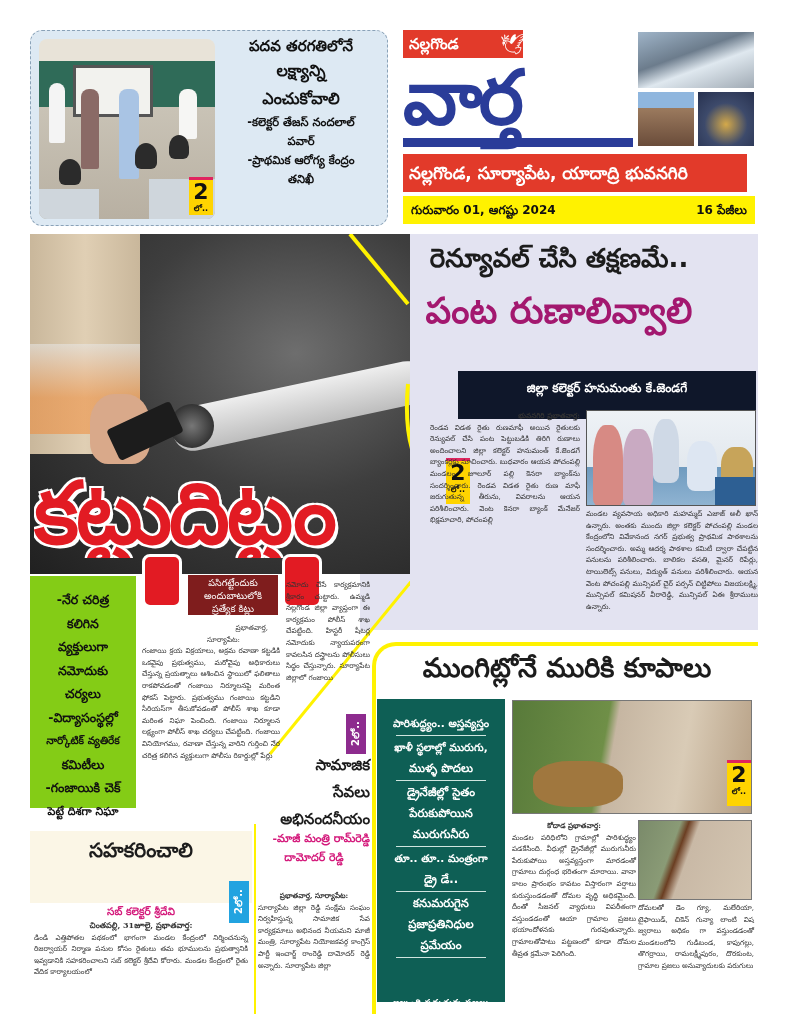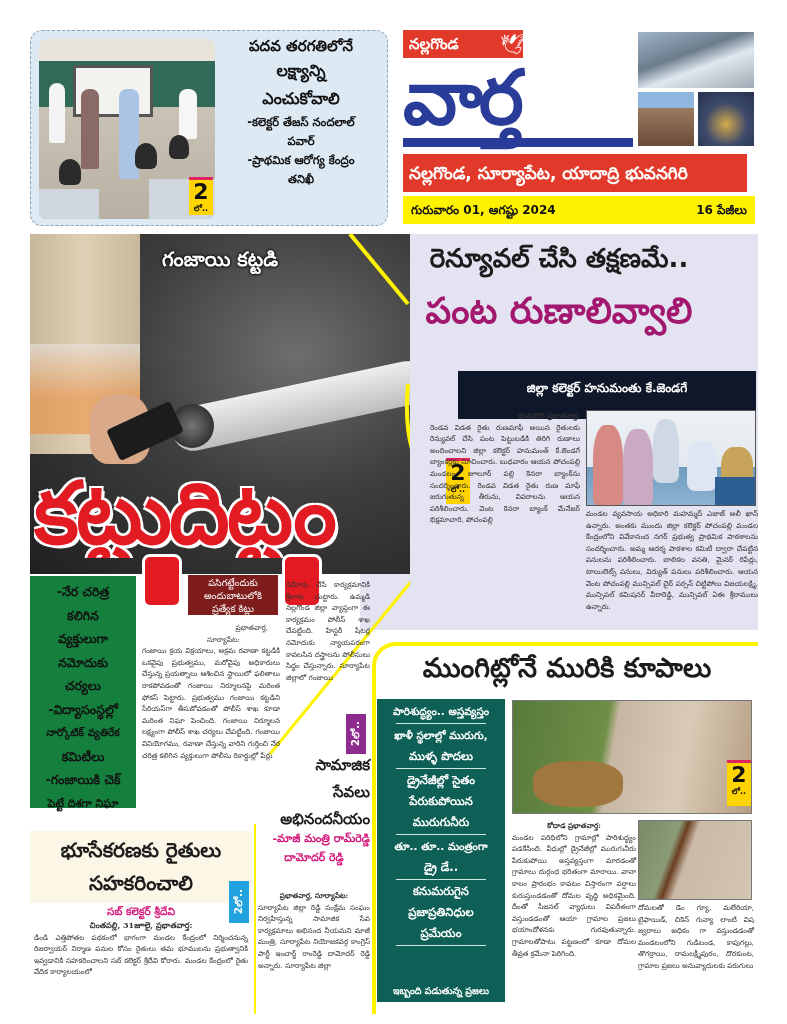--- a/index.html
+++ b/index.html
@@ -63,21 +63,21 @@
   #ganja-kicker { left: 120px; top: 244px; width: 200px; text-align: center; color: #fff; font-size: 20px; font-weight: bold;
             line-height: 30px; text-shadow: 0 0 3px #000, 0 0 3px #000; }
   #ganja-headline { left: 34px; top: 468px; width: 350px; height: 90px; font-size: 86px; font-weight: bold; color: #e21b23;
             line-height: 90px; letter-spacing: -3px; text-shadow: 3px 3px 0 #fff, -2px -2px 0 #fff, 2px -2px 0 #fff, -2px 2px 0 #fff;
             white-space: nowrap; overflow: hidden; }
   .tbit { background: #e21b23; border: 3px solid #fff; border-radius: 8px; }
   #kits-box { left: 188px; top: 575px; width: 90px; height: 40px; background: #7f1d1d; color: #fff; font-size: 9.5px;
             text-align: center; line-height: 13px; padding-top: 1px; }
 
   
-  #bullets { left: 30px; top: 576px; width: 106px; height: 232px; background: #15803d; text-align: center; padding-top: 4px; }
+  #bullets { left: 30px; top: 576px; width: 106px; height: 232px; background: #84cc16; text-align: center; padding-top: 12px; }
   #bullets .b { font-size: 12.5px; font-weight: bold; color: #111; line-height: 23.5px; white-space: nowrap; }
 
   
   .body { font-family: "DejaVu Serif", serif; font-size: 7.2px; line-height: 11.6px; color: #333; text-align: justify; }
   #ganja-body1 { left: 142px; top: 622px; width: 138px; }
   #ganja-body1 .dl { text-align: right; padding-right: 12px; }
   #ganja-body2 { left: 286px; top: 579px; width: 84px; }
 
   
   #diag { left: 250px; top: 234px; width: 160px; height: 540px; pointer-events: none; }
@@ -95,21 +95,21 @@
   #renew-photo { left: 586px; top: 410px; width: 170px; height: 96px; border: 1px solid #555;
             background: linear-gradient(180deg,#eef2f6 0%,#e2e8ee 60%,#6f9bbf 60%,#8fb3d2 100%); overflow: hidden; }
   #renew-photo .per { border-radius: 40% 40% 8px 8px; }
   #renew-body2 { left: 586px; top: 508px; width: 172px; }
 
   
   #sani-frame { left: 372px; top: 642px; width: 386px; height: 372px; border-top: 4px solid #fff200; border-left: 4px solid #fff200;
             border-radius: 24px 0 0 0; }
   #sani-headline { left: 376px; top: 648px; width: 382px; text-align: center; font-size: 27px; font-weight: bold; color: #1c1c1c;
             line-height: 40px; white-space: nowrap; }
-  #sani-green { left: 377px; top: 699px; width: 128px; height: 303px; background: #0e5f55; color: #fff; text-align: center; padding-top: 2px; }
+  #sani-green { left: 377px; top: 699px; width: 128px; height: 303px; background: #0e5f55; color: #fff; text-align: center; padding-top: 14px; }
   #sani-green .g { font-size: 11.5px; font-weight: bold; line-height: 21px; white-space: nowrap; }
   #sani-green hr { border: 0; border-top: 1.5px solid #cfe5df; width: 70%; margin: 1px auto; }
   #sani-photo1 { left: 512px; top: 700px; width: 240px; height: 114px;
             background: linear-gradient(100deg,#587a3a 0%,#6f8f47 38%,#c6b6a2 42%,#d9cbb6 70%,#b59e83 100%); border: 1px solid #777; }
   #sani-photo1 .puddle { left: 20px; top: 60px; width: 90px; height: 46px; background: #a0773e; border-radius: 40%; }
   #sani-body1 { left: 512px; top: 820px; width: 124px; }
   #sani-body1 .dl { font-weight: bold; text-align: center; }
   #sani-photo2 { left: 638px; top: 820px; width: 114px; height: 80px;
             background: linear-gradient(110deg,#7a8a6a 0%,#8a9b76 30%,#6b3e22 36%,#c9b9a6 44%,#d4c6b2 100%); border: 1px solid #777; }
   #sani-body2 { left: 638px; top: 902px; width: 116px; }
@@ -184,21 +184,20 @@
   <div class="abs ember"></div>
   <div class="abs hand"></div>
   <div class="abs gun"></div>
 </div>
 <svg id="diag" class="abs" width="160" height="540" viewBox="0 0 160 540">
   <polyline points="100,0 158,70" fill="none" stroke="#fff200" stroke-width="4"></polyline>
   <path d="M158,150 Q150,240 200,260" fill="none" stroke="#fff200" stroke-width="4"></path>
   <polyline points="200,300 20,520" fill="none" stroke="#fff200" stroke-width="3"></polyline>
 </svg>
 <div id="ganja-kicker" class="abs">
-  <div>గంజాయి కట్టడి</div>
 </div>
 <div id="ganja-headline" class="abs">కట్టుదిట్టం</div>
 <div class="abs tbit" style="left:142px;top:554px;width:40px;height:54px;"></div>
 <div class="abs tbit" style="left:282px;top:554px;width:40px;height:54px;"></div>
 <div id="kits-box" class="abs">
   <div>పసిగట్టేందుకు</div>
   <div>అందుబాటులోకి</div>
   <div>ప్రత్యేక కిట్లు</div>
 </div>
 <div class="abs badge2" style="left:446px;top:458px;width:24px;height:46px;border-top:3px solid #e0245e;">
@@ -258,21 +257,20 @@
   <div>-మాజీ మంత్రి రామ్‌రెడ్డి</div>
   <div style="text-align:center;">దామోదర్ రెడ్డి</div>
 </div>
 <div id="samaj-body" class="abs body">
   <div class="dl">ప్రభాతవార్త, సూర్యాపేట:</div>
   <div>సూర్యాపేట జిల్లా రెడ్డి సంక్షేమ సంఘం నిర్వహిస్తున్న సామాజిక సేవ కార్యక్రమాలు అభినంద నీయమని మాజీ మంత్రి, సూర్యాపేట నియోజకవర్గ కాంగ్రెస్ పార్టీ ఇంచార్జ్ రాంరెడ్డి దామోదర్ రెడ్డి అన్నారు. సూర్యాపేట జిల్లా</div>
 </div>
 
 <div id="land-bg" class="abs"></div>
 <div id="land-headline" class="abs">
-  <div>భూసేకరణకు రైతులు</div>
   <div>సహకరించాలి</div>
 </div>
 <div class="abs side-badge" style="left:229px;top:881px;width:20px;height:42px;background:#22a3e0;">2లో..</div>
 <div id="land-by" class="abs">సబ్ కలెక్టర్ శ్రీదేవి</div>
 <div id="land-body" class="abs body">
   <div class="dl">చింతపల్లి, 31జూలై, ప్రభాతవార్త:</div>
   <div>డిండి ఎత్తిపోతల పథకంలో భాగంగా మండల కేంద్రంలో నిర్మించనున్న రిజర్వాయర్ నిర్మాణ పనుల కోసం రైతులు తమ భూములను ప్రభుత్వానికి ఇవ్వడానికి సహకరించాలని సబ్ కలెక్టర్ శ్రీదేవి కోరారు. మండల కేంద్రంలో రైతు వేదిక కార్యాలయంలో</div>
 </div>
 
 <div id="sani-frame" class="abs"></div>

